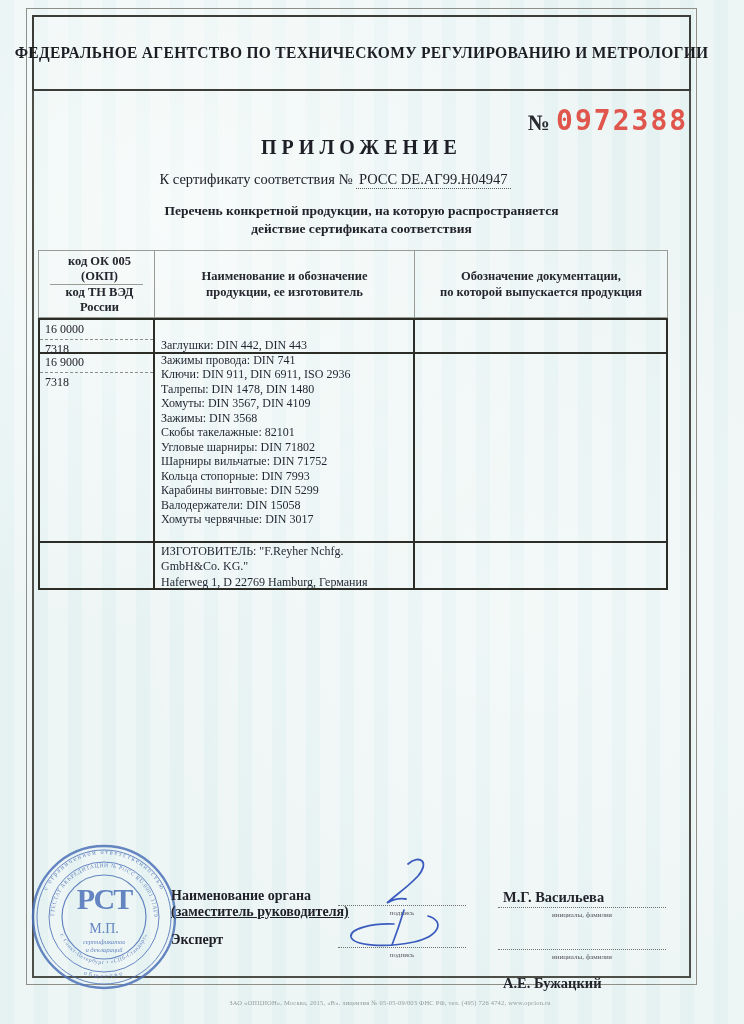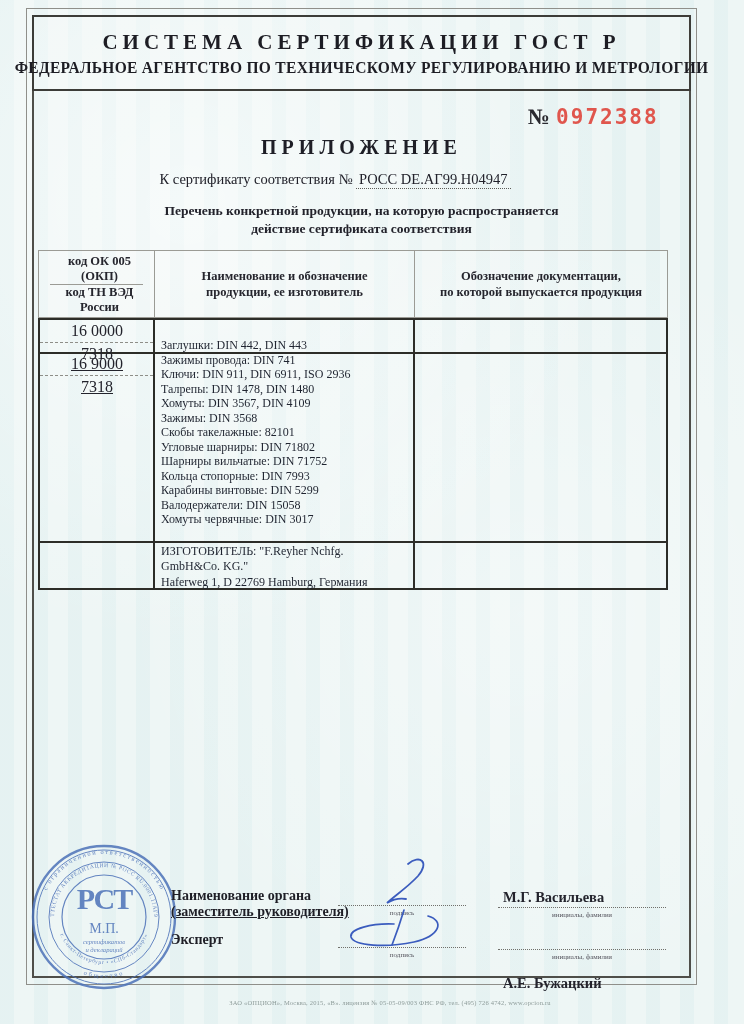--- a/index.html
+++ b/index.html
@@ -21,21 +21,21 @@
   .frame-inner{position:absolute;left:32px;top:15px;width:659px;height:963px;border:2px solid #4e4e49;box-sizing:border-box;}
   .header-box{
     position:absolute;left:32px;top:15px;width:659px;height:76px;box-sizing:border-box;
     border:2px solid #3c3c38;display:flex;flex-direction:column;align-items:center;justify-content:center;
     gap:4px;background:rgba(255,255,255,0.12);
   }
   .header-line1{font-size:21px;font-weight:bold;letter-spacing:5px;color:#1d1d24;white-space:nowrap;}
   .header-line2{font-size:16px;font-weight:bold;letter-spacing:0.3px;color:#1d1d24;white-space:nowrap;transform:scaleX(0.97);}
   .serial{position:absolute;left:528px;top:104px;display:flex;align-items:baseline;gap:6px;}
   .serial-no{font-size:22px;font-weight:bold;color:#2a2a30;}
-  .serial-digits{font-family:"DejaVu Sans Mono",monospace;font-size:21px;font-weight:bold;letter-spacing:2px;}
+  .serial-digits{font-family:"DejaVu Sans Mono",monospace;font-size:28px;font-weight:bold;letter-spacing:2px;}
   .title{position:absolute;left:32px;top:136px;width:659px;text-align:center;font-size:20px;font-weight:bold;letter-spacing:5px;color:#1e1e26;}
   .subtitle{position:absolute;left:32px;top:171px;width:606px;text-align:center;font-size:14.5px;color:#22222b;}
   .subtitle .cert-no{border-bottom:1px dotted #5b5b57;padding:0 3px 1px 3px;}
   .desc{position:absolute;left:32px;width:659px;text-align:center;font-size:13.5px;font-weight:bold;color:#22222b;}
   .desc.l1{top:203px;}
   .desc.l2{top:221px;}
 
   
   .table{position:absolute;left:38px;top:250px;width:630px;height:340px;}
   .th{position:absolute;border:1px solid #9b9b95;box-sizing:border-box;display:flex;align-items:center;justify-content:center;text-align:center;font-size:12.5px;font-weight:bold;color:#26262e;background:rgba(255,255,255,0.10);}
@@ -45,25 +45,25 @@
   .th.c2{left:116px;top:0;width:261px;height:68px;}
   .th.c3{left:376px;top:0;width:254px;height:68px;}
   .multiline{white-space:pre-line;line-height:16px;}
   .tbody{position:absolute;left:0;top:68px;width:630px;height:272px;border:2px solid #2d2d28;box-sizing:border-box;}
   .vsep{position:absolute;top:0;bottom:0;width:2px;background:#2d2d28;}
   .vsep.v1{left:113px;}
   .vsep.v2{left:373px;}
   .hsep{position:absolute;left:0;right:0;height:2px;background:#2d2d28;}
   .hsep.h1{top:32px;}
   .hsep.h2{top:221px;}
-  .code-cell{position:absolute;left:0;width:113px;font-size:16px;color:#23232c;text-align:center;}
+  .code-cell{position:absolute;left:0;width:113px;font-size:12px;color:#23232c;}
   .code-cell .code-top{display:block;padding:2px 4px 2px 5px;border-bottom:1px dashed #8e8e88;}
   .code-cell .code-bot{display:block;padding:2px 4px 0 5px;}
   .code-r1{top:0;}
-  .code-r2{top:33px;text-decoration:underline;}
+  .code-r2{top:33px;}
   .products{position:absolute;left:121px;top:18px;width:246px;font-size:12px;line-height:14.5px;color:#1f2430;white-space:pre-line;}
   .manufacturer{position:absolute;left:121px;top:224px;width:246px;font-size:12px;line-height:15.3px;color:#1f2430;white-space:pre-line;}
 
   
   .role1a{position:absolute;left:171px;top:888px;font-size:14px;font-weight:bold;color:#1e1e26;}
   .role1b{position:absolute;left:171px;top:904px;font-size:14px;font-weight:bold;color:#1e1e26;text-decoration:underline;}
   .role2{position:absolute;left:171px;top:932px;font-size:14px;font-weight:bold;color:#1e1e26;}
   .sigline{position:absolute;border-bottom:1px dotted #70706b;}
   .sig1-line{left:338px;top:888px;width:128px;height:17px;}
   .sig2-line{left:338px;top:930px;width:128px;height:17px;}
@@ -85,21 +85,20 @@
 </style>
 </head>
 <body>
 
 <div class="page">
 
   <div class="frame-outer"></div>
   <div class="frame-inner"></div>
 
   <div class="header-box">
-    <div class="header-line1">СИСТЕМА СЕРТИФИКАЦИИ ГОСТ Р</div>
     <div class="header-line2">ФЕДЕРАЛЬНОЕ АГЕНТСТВО ПО ТЕХНИЧЕСКОМУ РЕГУЛИРОВАНИЮ И МЕТРОЛОГИИ</div>
   </div>
 
   <div class="serial">
     <span class="serial-no">№</span>
     <span class="serial-digits" style="color: rgb(224, 86, 77);">0972388</span>
   </div>
 
   <div class="title">ПРИЛОЖЕНИЕ</div>
 

